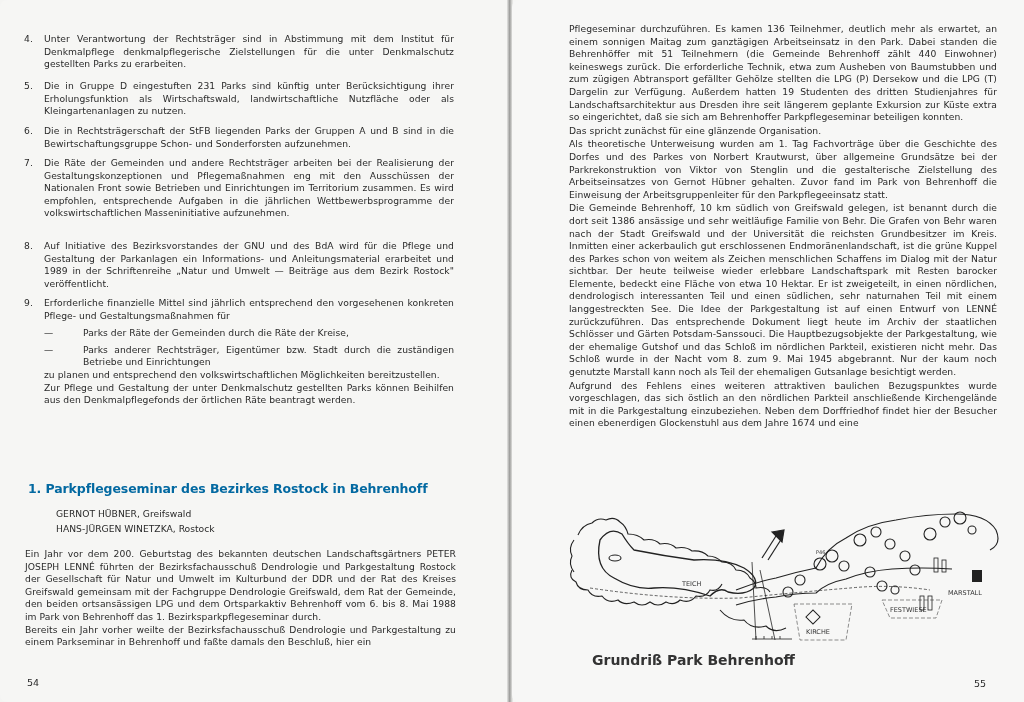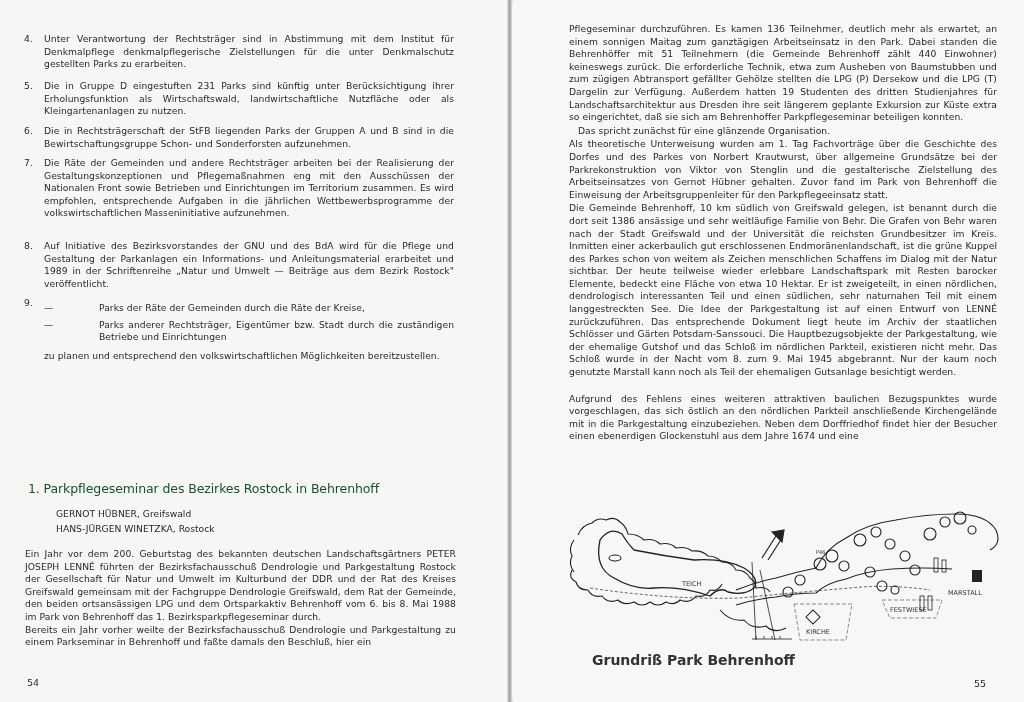--- a/index.html
+++ b/index.html
@@ -19,24 +19,24 @@
   .spine {
     position:absolute; left:507px; top:0; width:6px; height:702px;
     background:linear-gradient(to right,#e6e6e4 0%,#9a9a98 45%,#c8c8c6 70%,#f0f0ee 100%);
   }
   .txt { font-size:9.2px; line-height:12.6px; letter-spacing:0.05px; text-align:justify; }
   .list-item { position:absolute; left:24px; width:430px; }
   .list-item .num { position:absolute; left:0; top:0; width:14px; }
   .list-item .body { margin-left:20px; }
   .dash-item { position:relative; margin-left:20px; padding-left:0; }
   .dash-item .dash { position:absolute; left:0; top:0; }
-  .dash-item .dtext { margin-left:36px; display:block;padding-left:19px; }
+  .dash-item .dtext { margin-left:20px; display:block;padding-left:19px; }
   .heading {
-    position:absolute; left:28px; top:481px; font-size:12.5px; font-weight:normal;
-    color:#14532d; letter-spacing:-0.1px;
+    position:absolute; left:28px; top:481px; font-size:12.5px; font-weight:bold;
+    color:#0369a1; letter-spacing:-0.1px;
   }
   .authors { position:absolute; left:25px; top:506px; font-size:9.2px; line-height:15px;margin-left:31px; }
   .para-block { position:absolute; left:25px; width:431px; }
   .page-num { position:absolute; font-size:9.5px; }
   .r-block { position:absolute; left:57px; width:428px; }
   .caption { position:absolute; left:592px; top:652px; font-size:14px; font-weight:bold; color:#333; }
   .map { position:absolute; left:560px; top:500px; width:440px; height:145px; }
   .map-label { font-family:"DejaVu Sans", sans-serif; font-size:6.5px; fill:#333; }
 </style>
 </head>
@@ -64,31 +64,33 @@
     <div class="body">Die Räte der Gemeinden und andere Rechtsträger arbeiten bei der Realisierung der Gestaltungskonzeptionen und Pflegemaßnahmen eng mit den Ausschüssen der Nationalen Front sowie Betrieben und Einrichtungen im Territorium zusammen. Es wird empfohlen, entsprechende Aufgaben in die jährlichen Wettbewerbsprogramme der volkswirtschaftlichen Masseninitiative aufzunehmen.</div>
   </div>
 
   <div class="list-item txt" style="top:240px;">
     <span class="num">8.</span>
     <div class="body">Auf Initiative des Bezirksvorstandes der GNU und des BdA wird für die Pflege und Gestaltung der Parkanlagen ein Informations- und Anleitungsmaterial erarbeitet und 1989 in der Schriftenreihe „Natur und Umwelt — Beiträge aus dem Bezirk Rostock" veröffentlicht.</div>
   </div>
 
   <div class="list-item txt" style="top:297px;">
     <span class="num">9.</span>
+    <div class="body">Erforderliche finanzielle Mittel sind jährlich entsprechend den vorgesehenen konkreten Pflege- und Gestaltungsmaßnahmen für</div>
     <div style="margin-top:5px;">
       <div class="dash-item">
         <span class="dash">—</span>
         <span class="dtext">Parks der Räte der Gemeinden durch die Räte der Kreise,</span>
       </div>
       <div class="dash-item" style="margin-top:4px;">
         <span class="dash">—</span>
         <span class="dtext">Parks anderer Rechtsträger, Eigentümer bzw. Stadt durch die zuständigen Betriebe und Einrichtungen</span>
       </div>
     </div>
-    <div class="body" style="margin-top:6px;">zu planen und entsprechend den volkswirtschaftlichen Möglichkeiten bereitzustellen.</div>
+    <div class="body" style="">zu planen und entsprechend den volkswirtschaftlichen Möglichkeiten bereitzustellen.</div>
+    <div class="body">Zur Pflege und Gestaltung der unter Denkmalschutz gestellten Parks können Beihilfen aus den Denkmalpflegefonds der örtlichen Räte beantragt werden.</div>
   </div>
 
   <div class="heading">1. Parkpflegeseminar des Bezirkes Rostock in Behrenhoff</div>
 
   <div class="authors">
     <div>
       <span>GERNOT HÜBNER</span><span>, Greifswald</span>
     </div>
     <div>
       <span>HANS-JÜRGEN WINETZKA</span><span>, Rostock</span>
@@ -101,24 +103,24 @@
   </div>
 
   <div class="page-num" style="left:27px; top:677px;">54</div>
 </div>
 
 <div class="spine"></div>
 
 <div class="page right">
   <div class="r-block txt" style="top:23px;">
     <div>Pflegeseminar durchzuführen. Es kamen 136 Teilnehmer, deutlich mehr als erwartet, an einem sonnigen Maitag zum ganztägigen Arbeitseinsatz in den Park. Dabei standen die Behrenhöffer mit 51 Teilnehmern (die Gemeinde Behrenhoff zählt 440 Einwohner) keineswegs zurück. Die erforderliche Technik, etwa zum Ausheben von Baumstubben und zum zügigen Abtransport gefällter Gehölze stellten die LPG (P) Dersekow und die LPG (T) Dargelin zur Verfügung. Außerdem hatten 19 Studenten des dritten Studienjahres für Landschaftsarchitektur aus Dresden ihre seit längerem geplante Exkursion zur Küste extra so eingerichtet, daß sie sich am Behrenhoffer Parkpflegeseminar beteiligen konnten.</div>
-    <div style="margin-top:1px;margin-left:9px;">Das spricht zunächst für eine glänzende Organisation.</div>
+    <div style="margin-top:1px;">Das spricht zunächst für eine glänzende Organisation.</div>
     <div style="margin-top:1px;">Als theoretische Unterweisung wurden am 1. Tag Fachvorträge über die Geschichte des Dorfes und des Parkes von Norbert Krautwurst, über allgemeine Grundsätze bei der Parkrekonstruktion von Viktor von Stenglin und die gestalterische Zielstellung des Arbeitseinsatzes von Gernot Hübner gehalten. Zuvor fand im Park von Behrenhoff die Einweisung der Arbeitsgruppenleiter für den Parkpflegeeinsatz statt.</div>
     <div style="margin-top:1px;">Die Gemeinde Behrenhoff, 10 km südlich von Greifswald gelegen, ist benannt durch die dort seit 1386 ansässige und sehr weitläufige Familie von Behr. Die Grafen von Behr waren nach der Stadt Greifswald und der Universität die reichsten Grundbesitzer im Kreis. Inmitten einer ackerbaulich gut erschlossenen Endmoränenlandschaft, ist die grüne Kuppel des Parkes schon von weitem als Zeichen menschlichen Schaffens im Dialog mit der Natur sichtbar. Der heute teilweise wieder erlebbare Landschaftspark mit Resten barocker Elemente, bedeckt eine Fläche von etwa 10 Hektar. Er ist zweigeteilt, in einen nördlichen, dendrologisch interessanten Teil und einen südlichen, sehr naturnahen Teil mit einem langgestreckten See. Die Idee der Parkgestaltung ist auf einen Entwurf von LENNÉ zurückzuführen. Das entsprechende Dokument liegt heute im Archiv der staatlichen Schlösser und Gärten Potsdam-Sanssouci. Die Hauptbezugsobjekte der Parkgestaltung, wie der ehemalige Gutshof und das Schloß im nördlichen Parkteil, existieren nicht mehr. Das Schloß wurde in der Nacht vom 8. zum 9. Mai 1945 abgebrannt. Nur der kaum noch genutzte Marstall kann noch als Teil der ehemaligen Gutsanlage besichtigt werden.</div>
-    <div style="margin-top:14px;">Aufgrund des Fehlens eines weiteren attraktiven baulichen Bezugspunktes wurde vorgeschlagen, das sich östlich an den nördlichen Parkteil anschließende Kirchengelände mit in die Parkgestaltung einzubeziehen. Neben dem Dorffriedhof findet hier der Besucher einen ebenerdigen Glockenstuhl aus dem Jahre 1674 und eine</div>
+    <div style="margin-top:1px;">Aufgrund des Fehlens eines weiteren attraktiven baulichen Bezugspunktes wurde vorgeschlagen, das sich östlich an den nördlichen Parkteil anschließende Kirchengelände mit in die Parkgestaltung einzubeziehen. Neben dem Dorffriedhof findet hier der Besucher einen ebenerdigen Glockenstuhl aus dem Jahre 1674 und eine</div>
   </div>
   <div class="page-num" style="left:462px; top:678px;">55</div>
 </div>
 
 <svg class="map" viewBox="0 0 440 145">
   <g fill="none" stroke="#222" stroke-width="1.1">
 
     <path d="M18,35 q4,-10 14,-12 q6,-6 14,-3 q8,-4 14,2 q6,4 8,12 q10,0 16,6 q10,-2 16,4 q10,-2 16,4 q10,-2 16,3 q10,-1 16,5 q8,0 14,6 q10,0 14,8 q10,0 14,8 q6,4 6,10 q10,-2 14,4"></path>
     <path d="M12,70 q-4,8 4,12 q2,8 12,8 q4,8 14,6 q6,8 16,4 q6,6 16,2 q8,6 16,0 q8,6 16,0 q8,4 14,-2 q10,4 16,-4 q10,2 14,-6 q8,2 12,-6"></path>
     <path d="M14,40 q-6,8 -2,16 q-4,8 2,16"></path>

